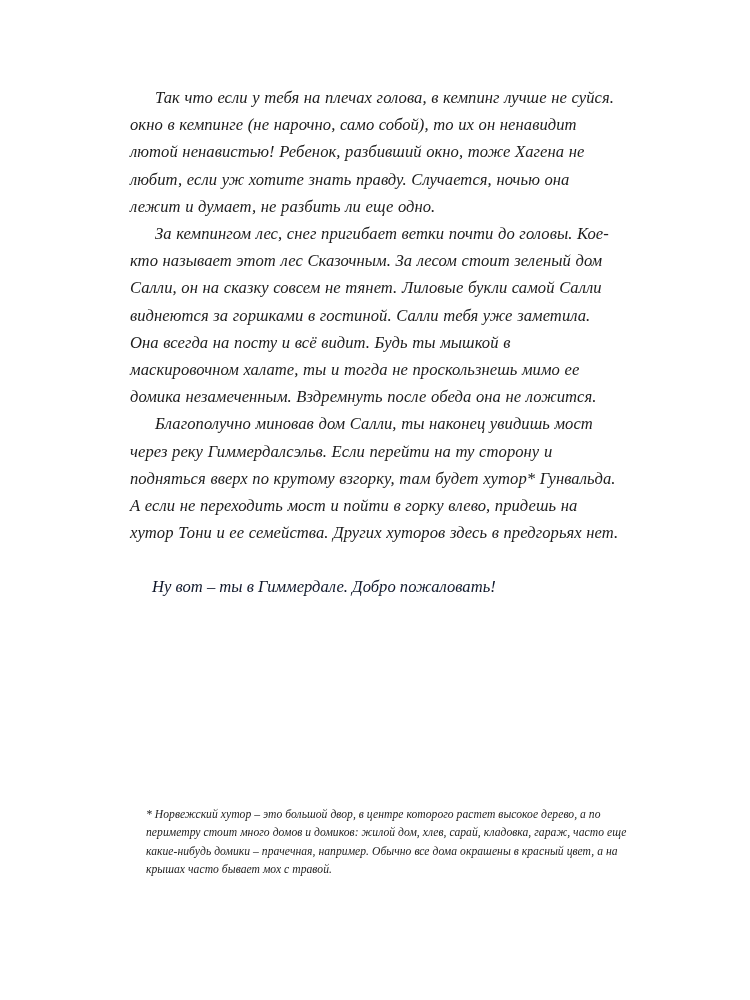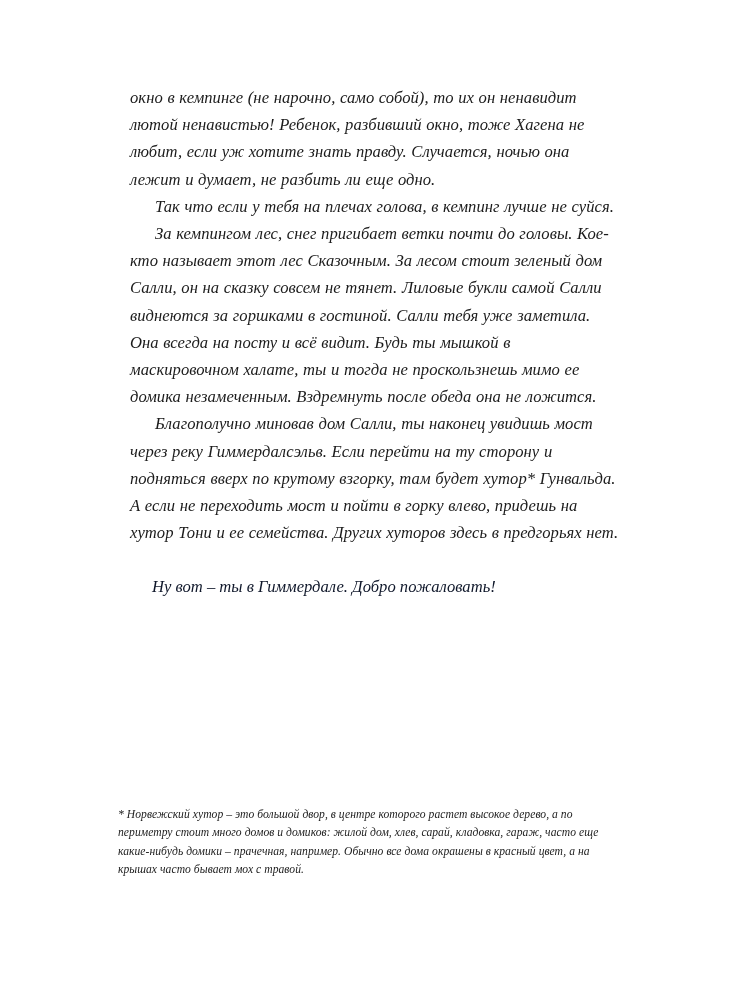--- a/index.html
+++ b/index.html
@@ -60,21 +60,21 @@
     font-style: italic;
     font-size: 16.6px;
     line-height: 27.2px;
     text-indent: 22px;
     color: #0f172a;
   }
 
   
   .footnote {
     position: absolute;
-    left: 118px;
+    left: 146px;
     top: 806px;
     width: 492px;
   }
 
   .footnote-text {
     margin: 0;
     font-style: italic;
     font-size: 11.6px;
     line-height: 18.4px;
     color: #222222;
@@ -82,23 +82,23 @@
     letter-spacing: 0.05px;
   }
 </style>
 </head>
 <body>
 
 <div class="page">
 
   <div class="text-block">
 
+    <p class="para indent">Так что если у тебя на плечах голова, в кемпинг лучше не суйся.</p>
+
     <p class="para no-indent">окно в кемпинге (не нарочно, само собой), то их он ненавидит лютой ненавистью! Ребенок, разбивший окно, тоже Хагена не любит, если уж хотите знать правду. Случается, ночью она лежит и думает, не разбить ли еще одно.</p>
-
-    <p class="para indent">Так что если у тебя на плечах голова, в кемпинг лучше не суйся.</p>
 
     <p class="para indent">За кемпингом лес, снег пригибает ветки почти до головы. Кое-кто называет этот лес Сказочным. За лесом стоит зеленый дом Салли, он на сказку совсем не тянет. Лиловые букли самой Салли виднеются за горшками в гостиной. Салли тебя уже заметила. Она всегда на посту и всё видит. Будь ты мышкой в маскировочном халате, ты и тогда не проскользнешь мимо ее домика незамеченным. Вздремнуть после обеда она не ложится.</p>
 
     <p class="para indent">Благополучно миновав дом Салли, ты наконец увидишь мост через реку Гиммердалсэльв. Если перейти на ту сторону и подняться вверх по крутому взгорку, там будет хутор* Гунвальда. А если не переходить мост и пойти в горку влево, придешь на хутор Тони и ее семейства. Других хуторов здесь в предгорьях нет.</p>
 
     <p class="closing">Ну вот – ты в Гиммердале. Добро пожаловать!</p>
 
   </div>
 
   <div class="footnote">

